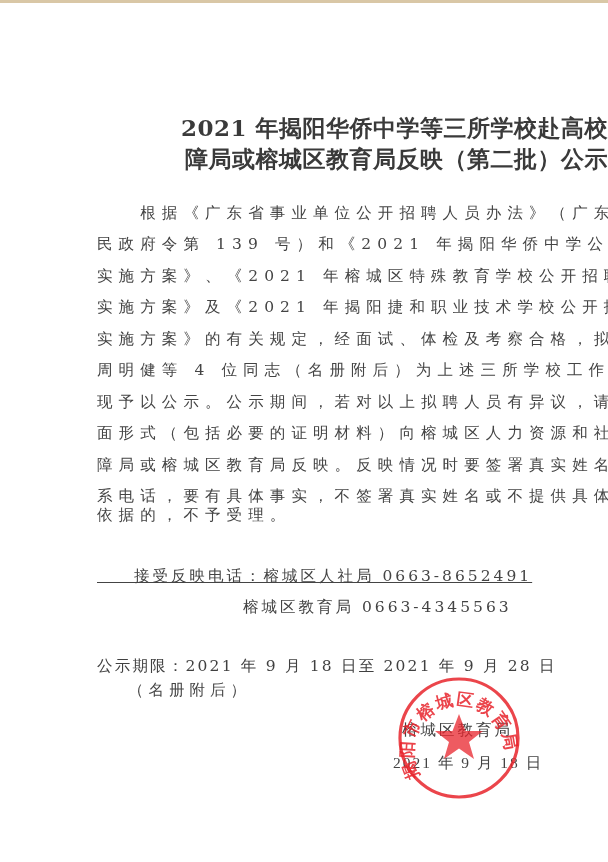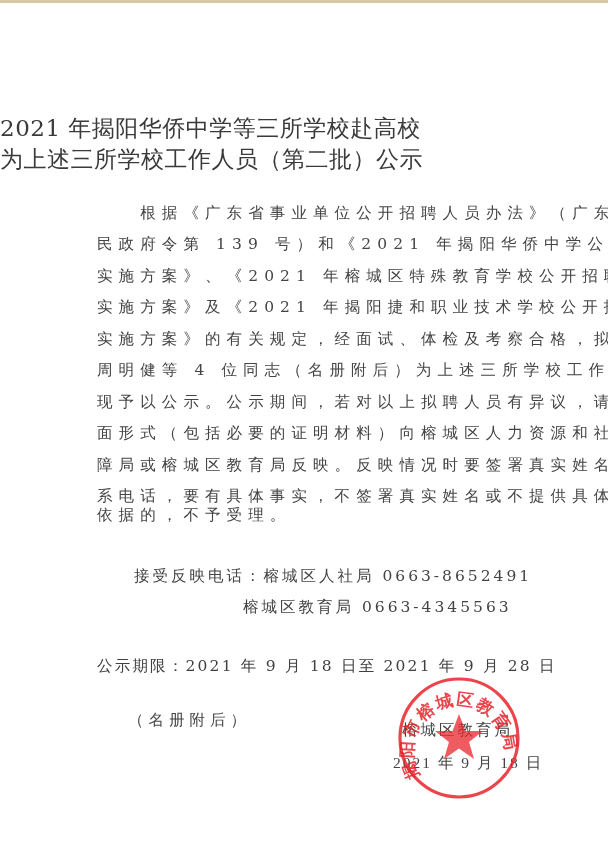--- a/index.html
+++ b/index.html
@@ -1,54 +1,54 @@
 <!DOCTYPE html>
 <html><head>
 <meta charset="utf-8">
 <style>
   html, body { margin: 0; padding: 0; }
   body {
     width: 608px; height: 862px; background: #ffffff; position: relative; overflow: hidden;
     font-family: "DejaVu Serif", "Liberation Serif", serif; color: #3d3d3d;
   }
   .top-strip { position: absolute; left: 0; top: 0; width: 608px; height: 3px; background: #d9c7a6; }
-  .title { position: absolute; left: 0; width: 608px; text-align: left; font-size: 23px; color: #3a3a3a; letter-spacing: 0.5px; white-space: nowrap; }
+  .title { position: absolute; left: 0; width: 608px; text-align: right; font-size: 23px; color: #3a3a3a; letter-spacing: 0.5px; white-space: nowrap; font-weight: bold; }
   .title.l1 { top: 113px; }
   .title.l2 { top: 144px; }
   .body-line { position: absolute; left: 97px; font-size: 15.5px; letter-spacing: 6.1px; white-space: nowrap; color: #444; }
   .stamp { position: absolute; left: 396px; top: 676px; width: 126px; height: 126px; }
   .sig { position: absolute; font-size: 15.5px; letter-spacing: 3px; white-space: nowrap; color: #444; }
 </style>
 </head>
 <body>
 
 <div class="top-strip"></div>
 
 <div class="title l1">2021 年揭阳华侨中学等三所学校赴高校</div>
-<div class="title l2">为上述三所学校工作人员（第二批）公示</div>
+<div class="title l2">障局或榕城区教育局反映（第二批）公示</div>
 
 <div>
   <div class="body-line" style="top:203px">　　根据《广东省事业单位公开招聘人员办法》（广东省人</div>
   <div class="body-line" style="top:234px">民政府令第 139 号）和《2021 年揭阳华侨中学公开招聘教师</div>
   <div class="body-line" style="top:266px">实施方案》、《2021 年榕城区特殊教育学校公开招聘工作人员</div>
   <div class="body-line" style="top:297px">实施方案》及《2021 年揭阳捷和职业技术学校公开招聘教师</div>
   <div class="body-line" style="top:329px">实施方案》的有关规定，经面试、体检及考察合格，拟聘用</div>
   <div class="body-line" style="top:360px">周明健等 4 位同志（名册附后）为上述三所学校工作人员，</div>
   <div class="body-line" style="top:392px">现予以公示。公示期间，若对以上拟聘人员有异议，请以书</div>
   <div class="body-line" style="top:423px">面形式（包括必要的证明材料）向榕城区人力资源和社会保</div>
   <div class="body-line" style="top:455px">障局或榕城区教育局反映。反映情况时要签署真实姓名和联</div>
   <div class="body-line" style="top:486px">系电话，要有具体事实，不签署真实姓名或不提供具体事实</div>
   <div class="body-line" style="top:505px">依据的，不予受理。</div>
 </div>
 
-<div class="body-line" style="top:566px; letter-spacing:3px;">　　接受反映电话：榕城区人社局 0663-8652491</div>
+<div class="body-line" style="top:566px; letter-spacing:3px;text-decoration:underline;">　　接受反映电话：榕城区人社局 0663-8652491</div>
 <div class="body-line" style="top:597px; left:243px; letter-spacing:3px;">榕城区教育局 0663-4345563</div>
 
 <div class="body-line" style="top:656px; letter-spacing:2.2px; color:#404040;">公示期限：2021 年 9 月 18 日至 2021 年 9 月 28 日</div>
-<div class="body-line" style="top:710px; left:128px; letter-spacing:5px;">（名册附后）</div>
+<div class="body-line" style="top:680px; left:128px; letter-spacing:5px;">（名册附后）</div>
 
 <div class="sig" style="left:402px; top:720px;">榕城区教育局</div>
 <div class="sig" style="left:393px; top:753px; letter-spacing:2px;font-family:Liberation Serif, serif;">2021 年 9 月 18 日</div>
 
 <svg class="stamp" viewBox="0 0 126 126" xmlns="http://www.w3.org/2000/svg">
   <defs>
     <path id="arc" d="M 24 100 A 46 46 0 1 1 104 96"></path>
   </defs>
   <circle cx="63" cy="62" r="59" fill="none" stroke="#e8242c" stroke-width="3.2" opacity="0.85"></circle>
   <polygon points="63,38 69.5,55 87,55 73,66 78,83 63,72.5 48,83 53,66 39,55 56.5,55" fill="#e8242c" opacity="0.75"></polygon>

